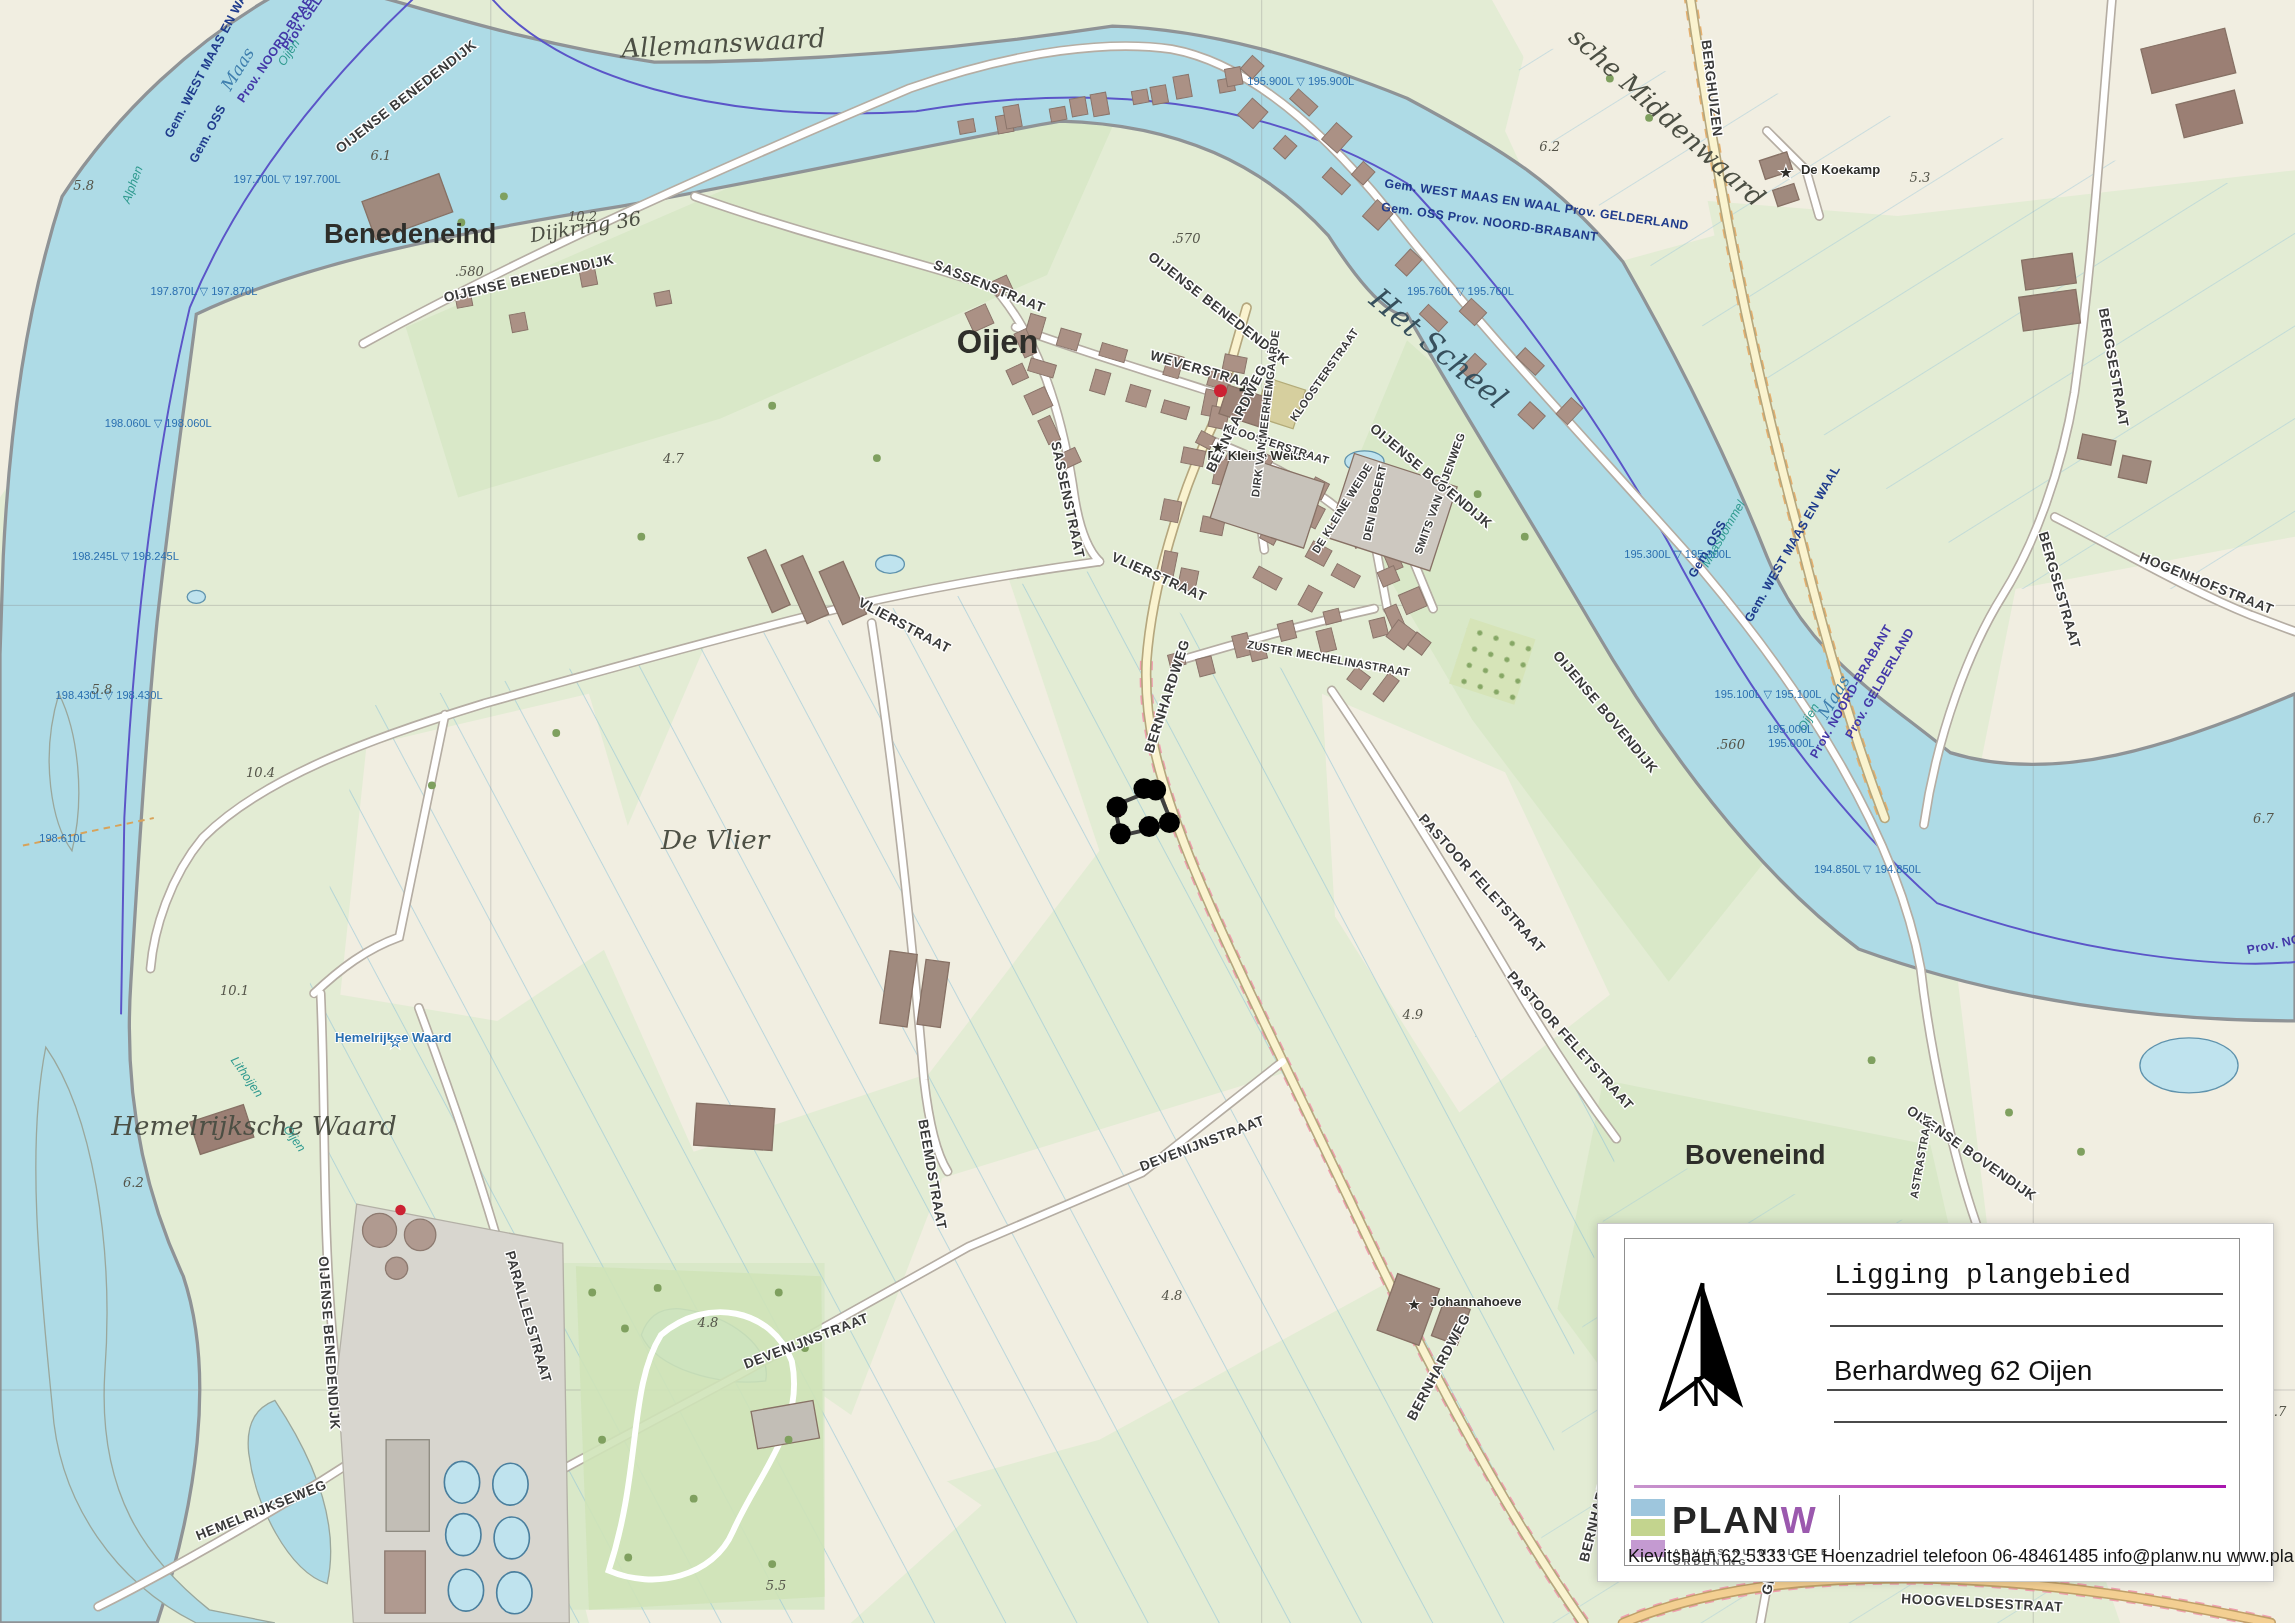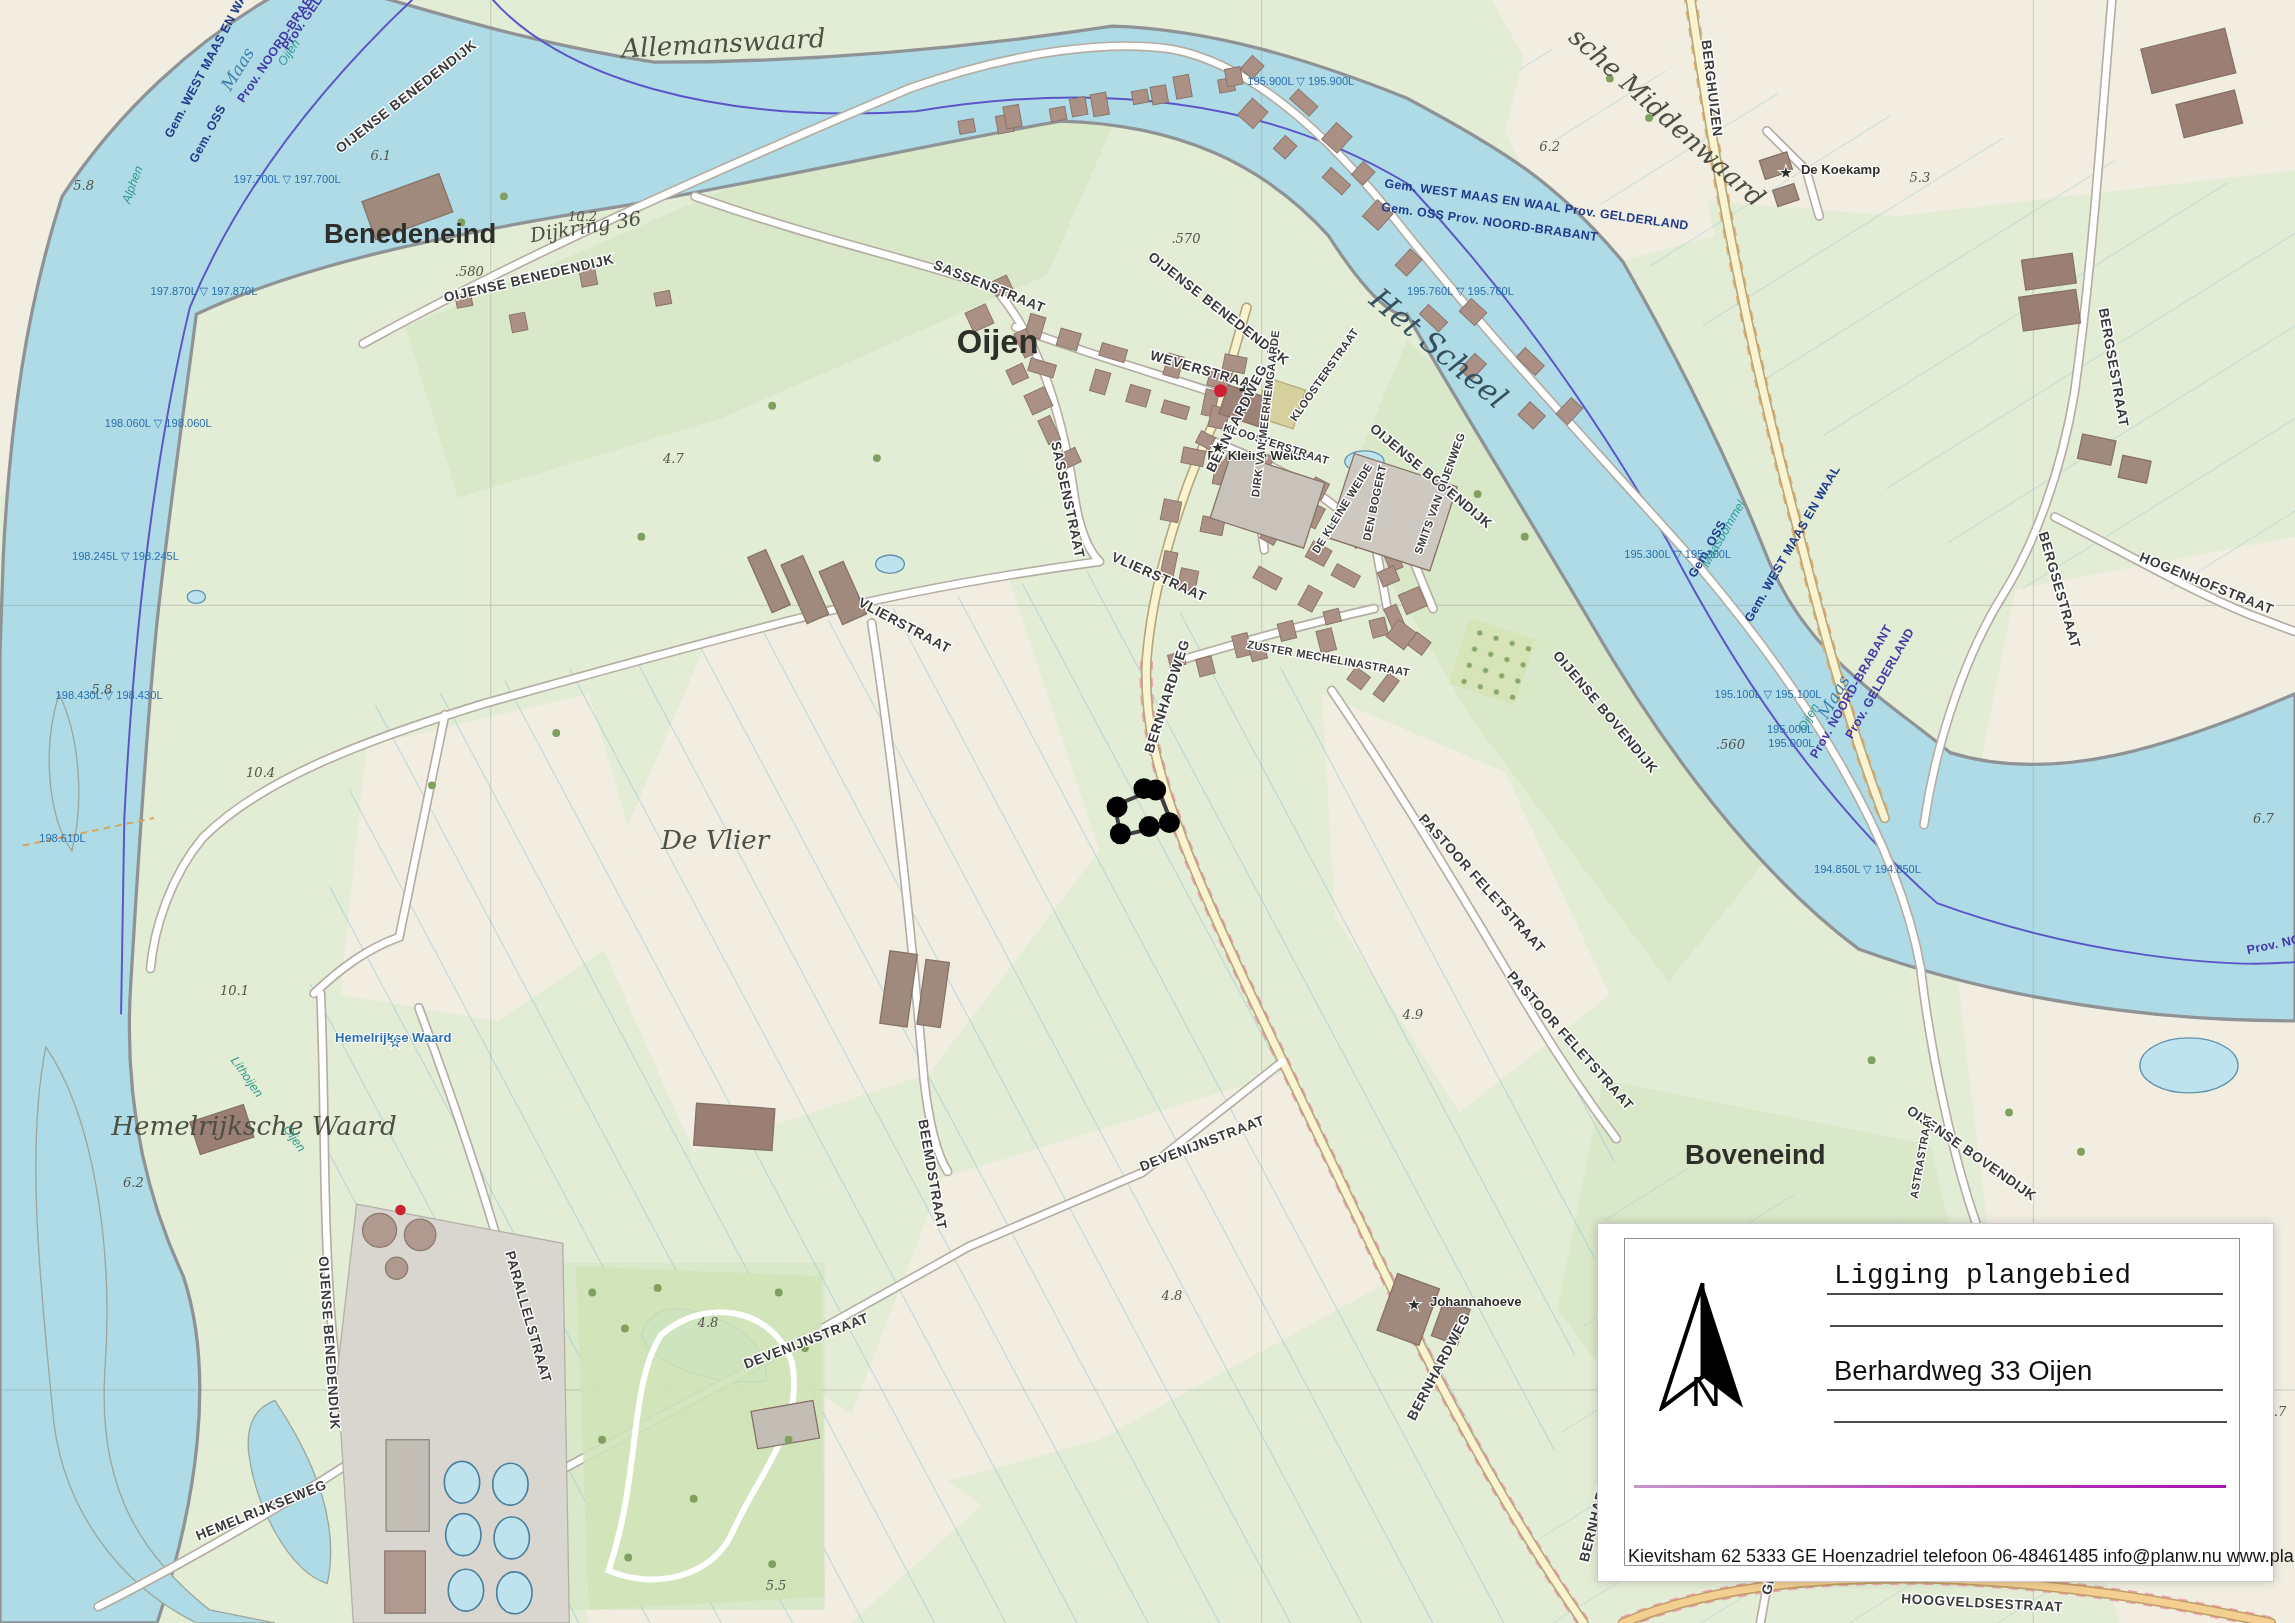--- a/index.html
+++ b/index.html
@@ -488,23 +488,31 @@
 
     <svg style="left:52px;top:56px;" width="105" height="131" viewBox="0 0 160 200">
       <polygon points="80,5 18,195 80,148" fill="#ffffff" stroke="#000000" stroke-width="6"></polygon>
       <polygon points="80,5 80,148 142,195" fill="#000000"></polygon>
       <text x="62" y="192" font-size="64" font-family="Liberation Sans, sans-serif" fill="#000">N</text>
     </svg>
 
     <div class="ltext" style="left:236px;top:36px;font-family:Liberation Mono, monospace;">Ligging plangebied</div>
     <div class="fieldline" style="left:229px;top:69px;width:396px;"></div>
     <div class="fieldline" style="left:232px;top:101px;width:393px;"></div>
-    <div class="ltext" style="left:236px;top:131px;">Berhardweg 33 Oijen</div>
+    <div class="ltext" style="left:236px;top:131px;">Berhardweg 62 Oijen</div>
     <div class="fieldline" style="left:229px;top:165px;width:396px;"></div>
     <div class="fieldline" style="left:236px;top:197px;width:393px;"></div>
 
     <div class="magenta" style="left:36px;top:261px;width:592px;"></div>
 
+    <div id="logo" style="left:33px;top:275px;width:275px;height:65px;">
+      <div class="sq" style="top: 0px; background: rgb(158, 198, 221);"></div>
+      <div class="sq" style="top: 20px; background: rgb(195, 212, 142);"></div>
+      <div class="sq" style="top: 41px; background: rgb(196, 154, 209);"></div>
+      <div class="plan"><span>PLAN</span><span class="w">W</span></div>
+      <div class="vline"></div>
+      <div class="tag">ADVIES RUIMTELIJKE ORDENING</div>
+    </div>
 
     <div class="contact" style="left:30px;top:322px;">Kievitsham 62 5333 GE Hoenzadriel telefoon 06-48461485 info@planw.nu www.planw.nu</div>
   </div>
 </div>
 
 
 </body></html>

